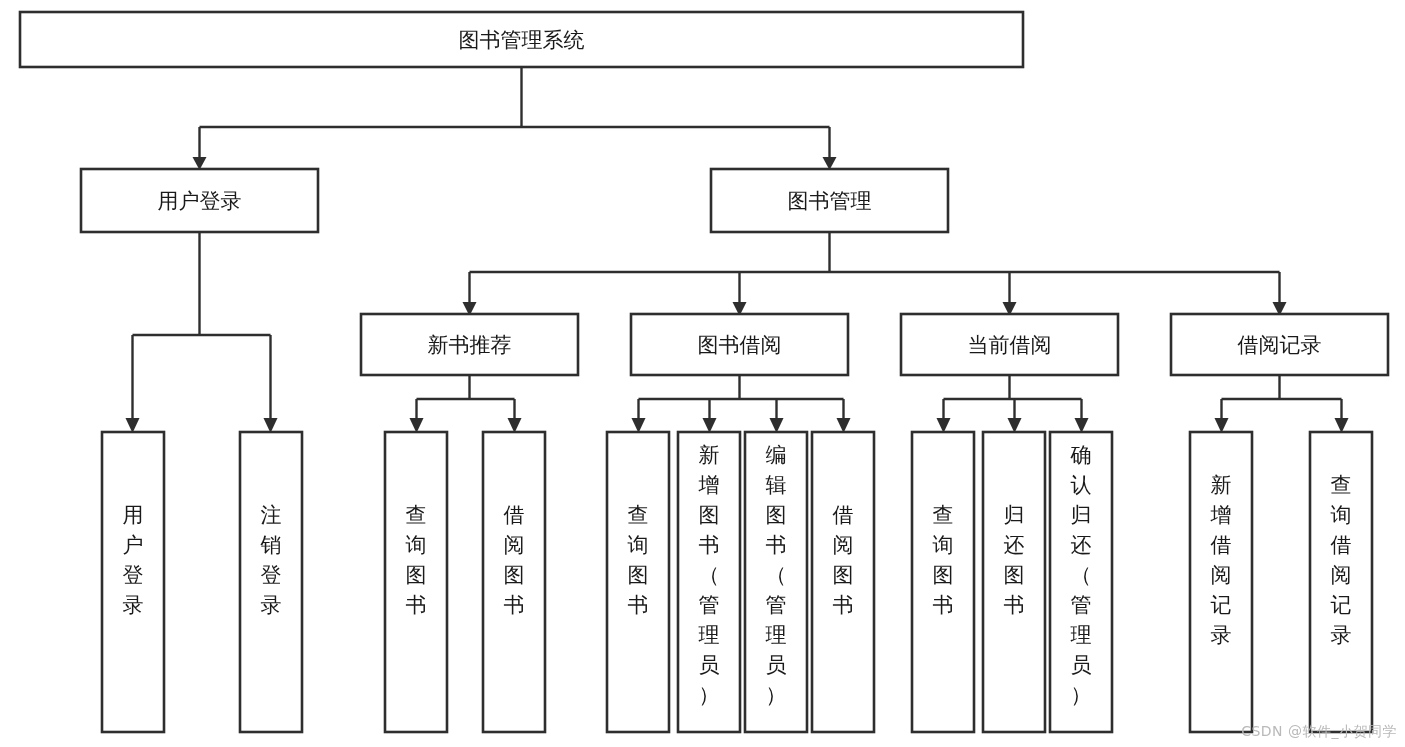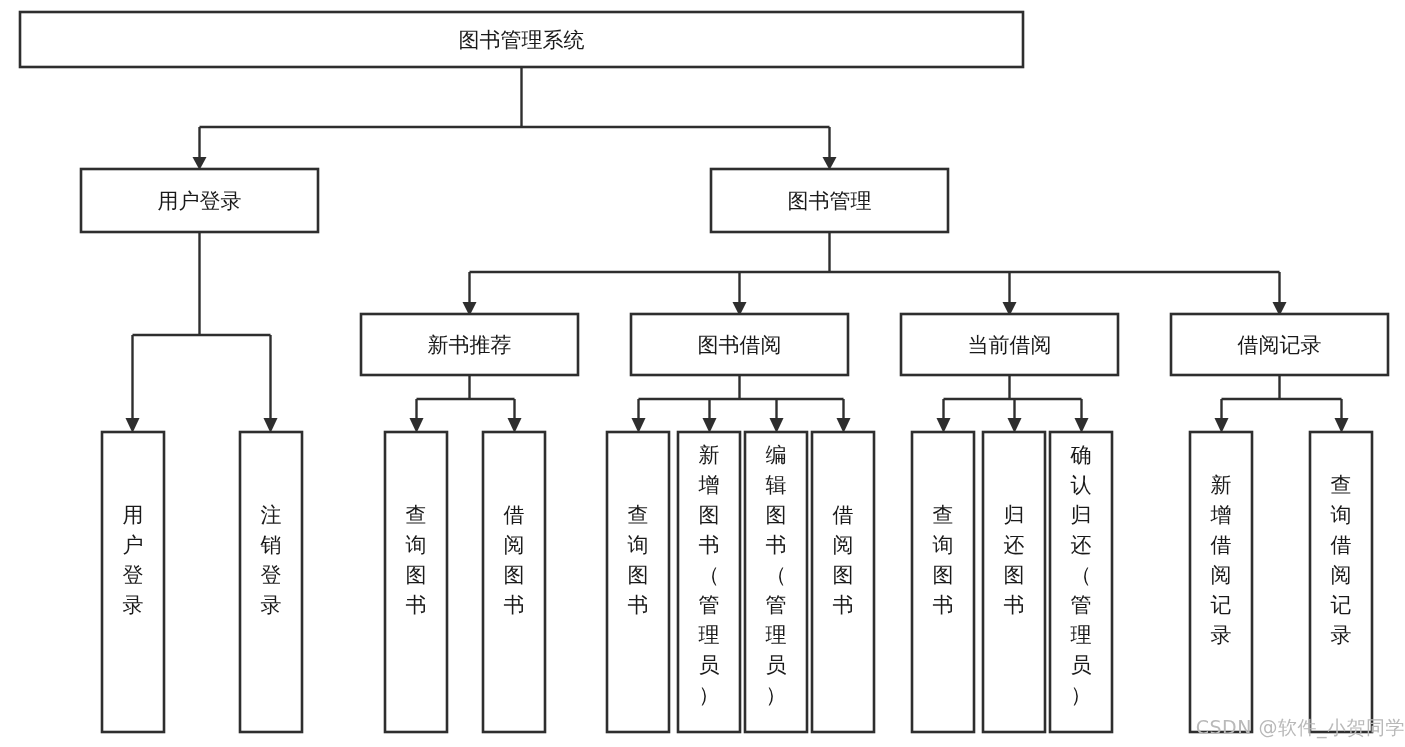--- a/index.html
+++ b/index.html
@@ -51,24 +51,24 @@
     stroke-width: 2.4;
     fill: none;
     stroke-linecap: butt;
   }
   .arrow-head {
     fill: #2e2e2e;
     stroke: none;
   }
   .watermark {
     position: absolute;
-    right: 0;
+    right: 8px;
     bottom: 6px;
     font-family: "DejaVu Sans", "Liberation Sans", sans-serif;
-    font-size: 19px;
+    font-size: 14px;
     color: #b9b9b9;
     white-space: nowrap;
     letter-spacing: 0.5px;
   }
 </style>
 </head>
 <body>
 
 <div id="diagram-root">
 

